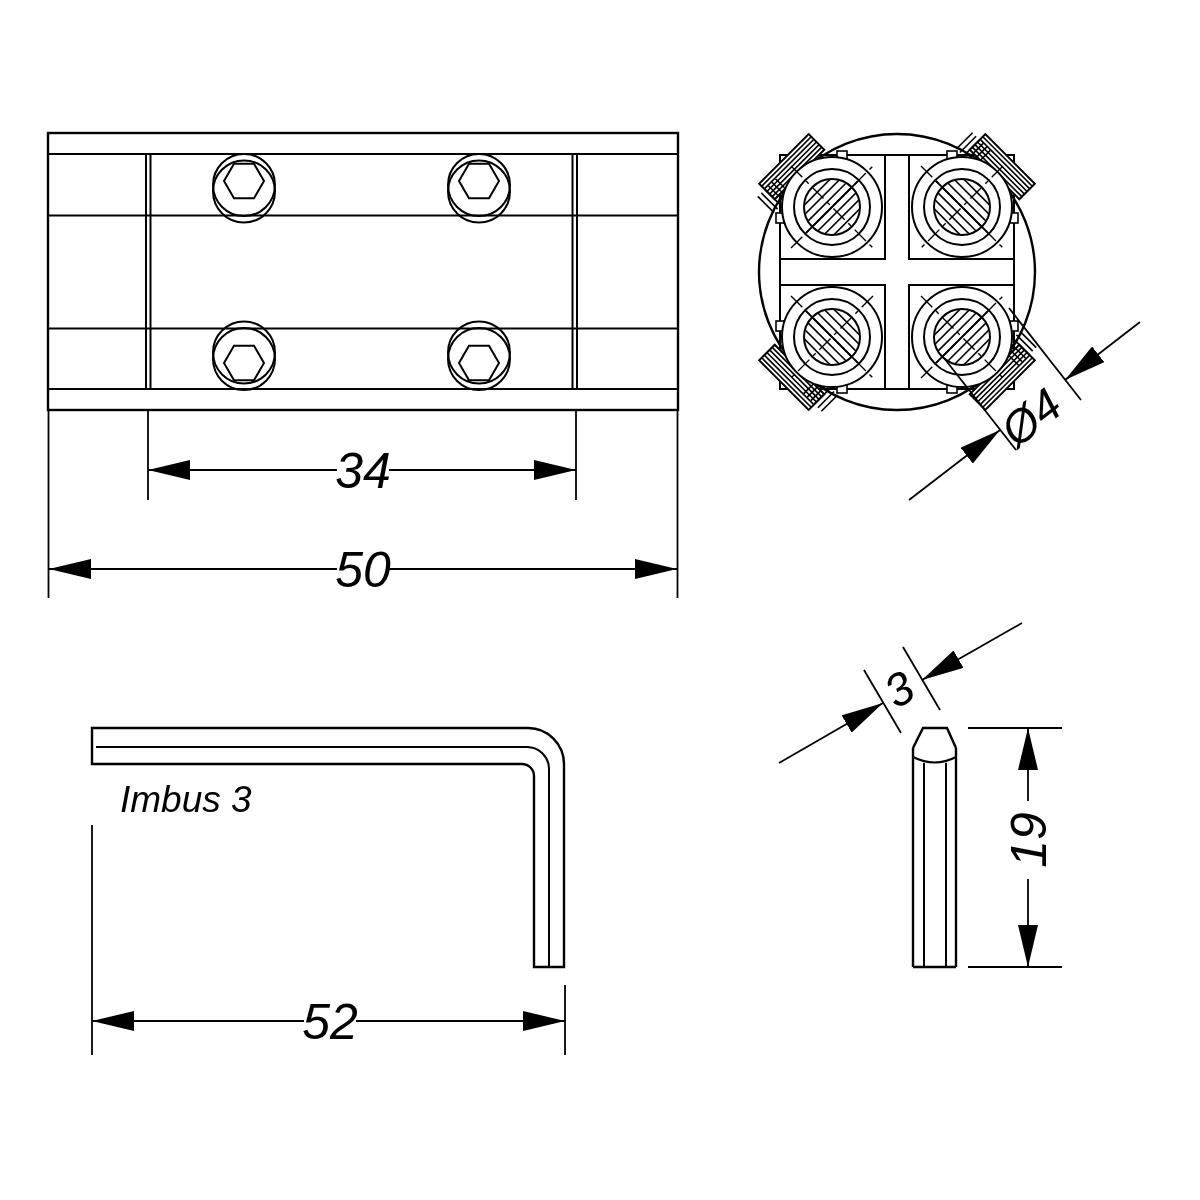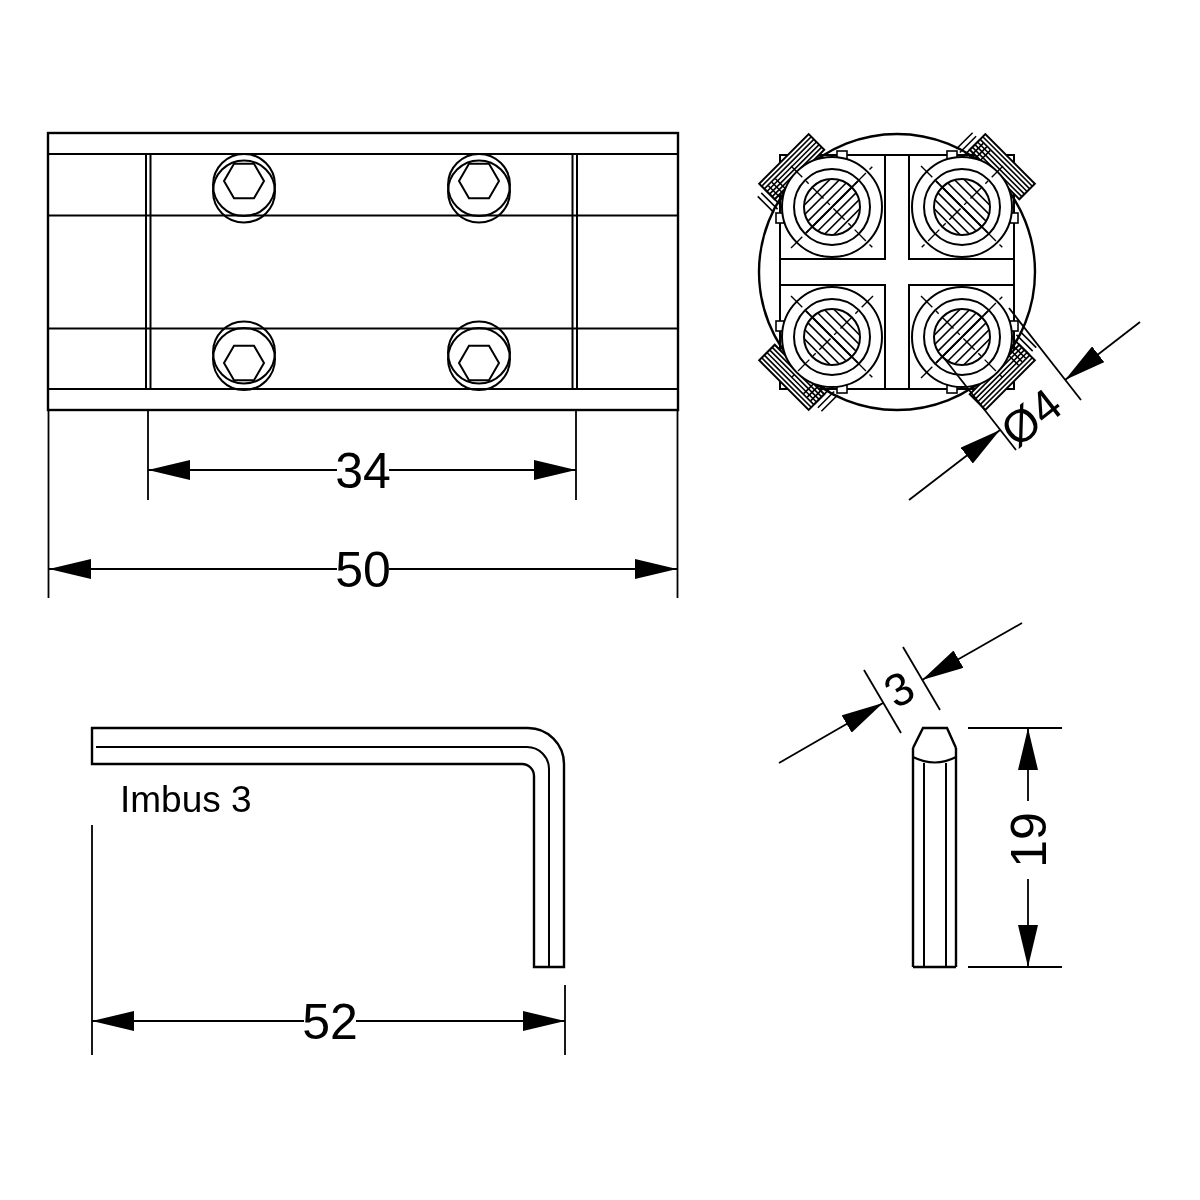--- a/index.html
+++ b/index.html
@@ -1,16 +1,16 @@
 <!DOCTYPE html>
 <html><head>
 <meta charset="utf-8">
 <style>
   html,body{margin:0;padding:0;background:#ffffff;}
-  .page{width:1032px;height:1200px;background:#fff;position:relative;}
+  .page{width:1032px;height:1200px;background:#fff;position:relative;font-style:italic;}
   svg{display:block;}
   .s-main{stroke:#000;stroke-width:2.4;fill:none;}
   .s-med{stroke:#000;stroke-width:2;fill:none;}
   .s-thin{stroke:#000;stroke-width:1.6;fill:none;}
   .s-dim{stroke:#000;stroke-width:1.8;fill:none;}
   .s-cl{stroke:#000;stroke-width:1.4;fill:none;stroke-dasharray:16 5 4 5;}
   .wfill{fill:#ffffff;stroke:#000;stroke-width:2;}
   .wfill-thin{fill:#ffffff;stroke:#000;stroke-width:1.6;}
   text{fill:#000;font-family:"Liberation Sans","DejaVu Sans",sans-serif;}
   .t-dim{font-size:50px;}

